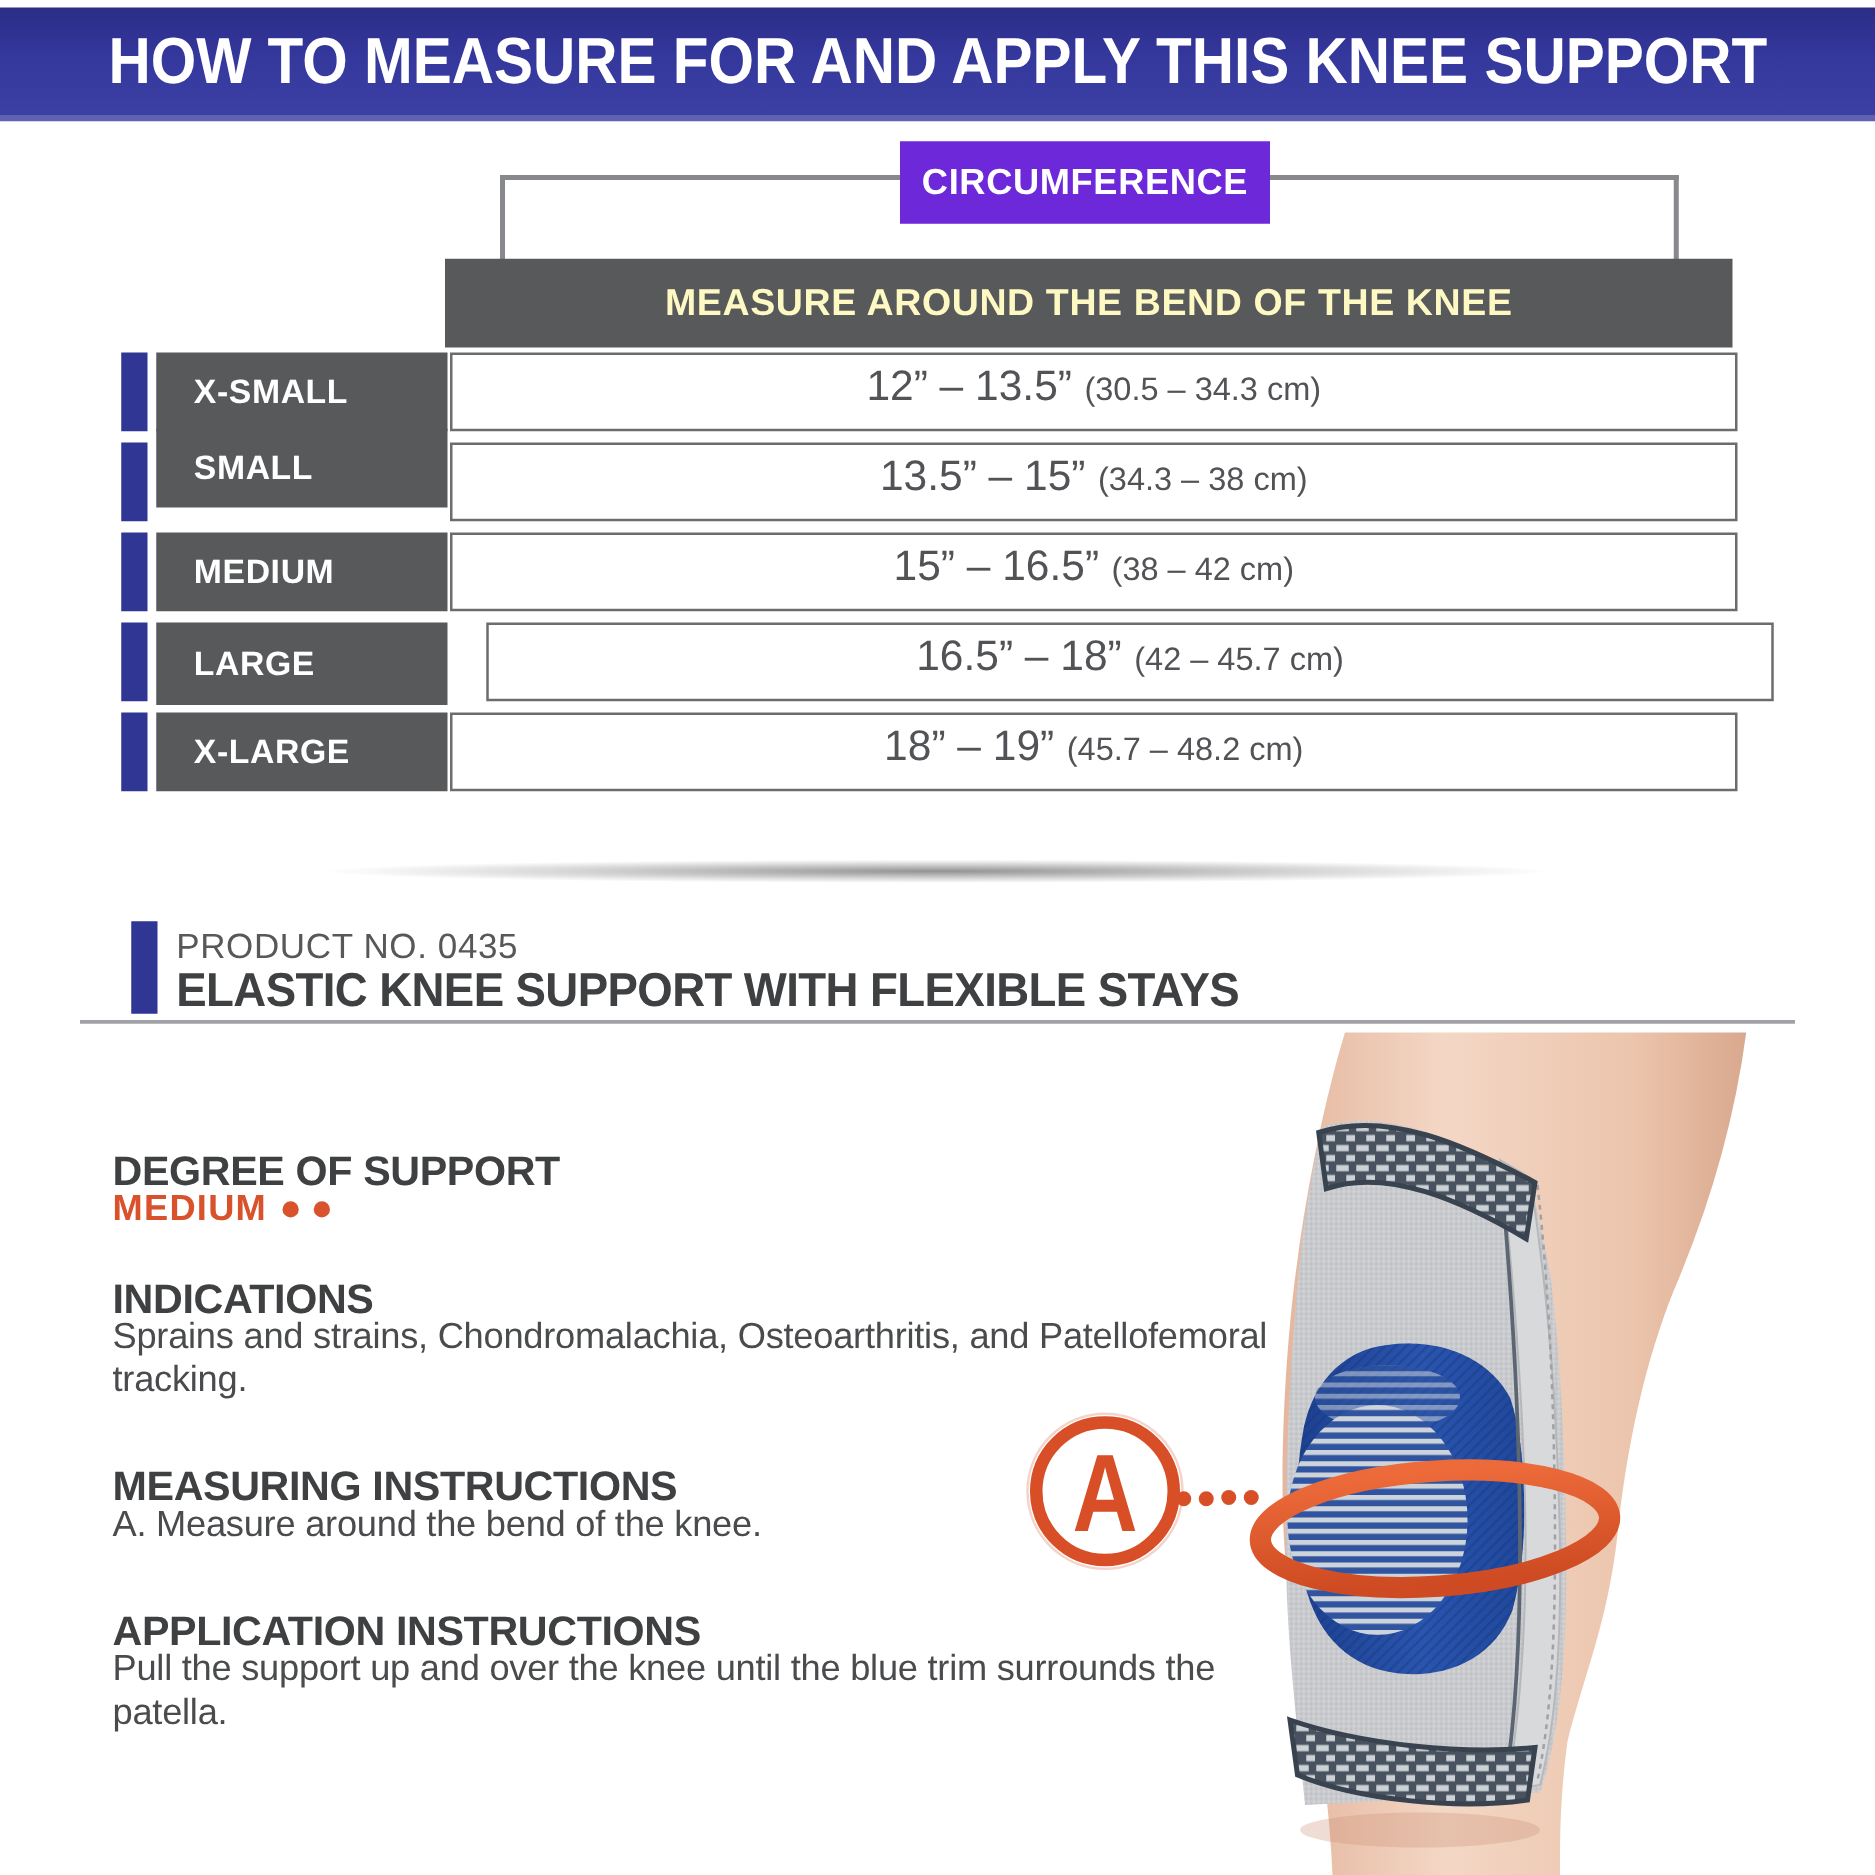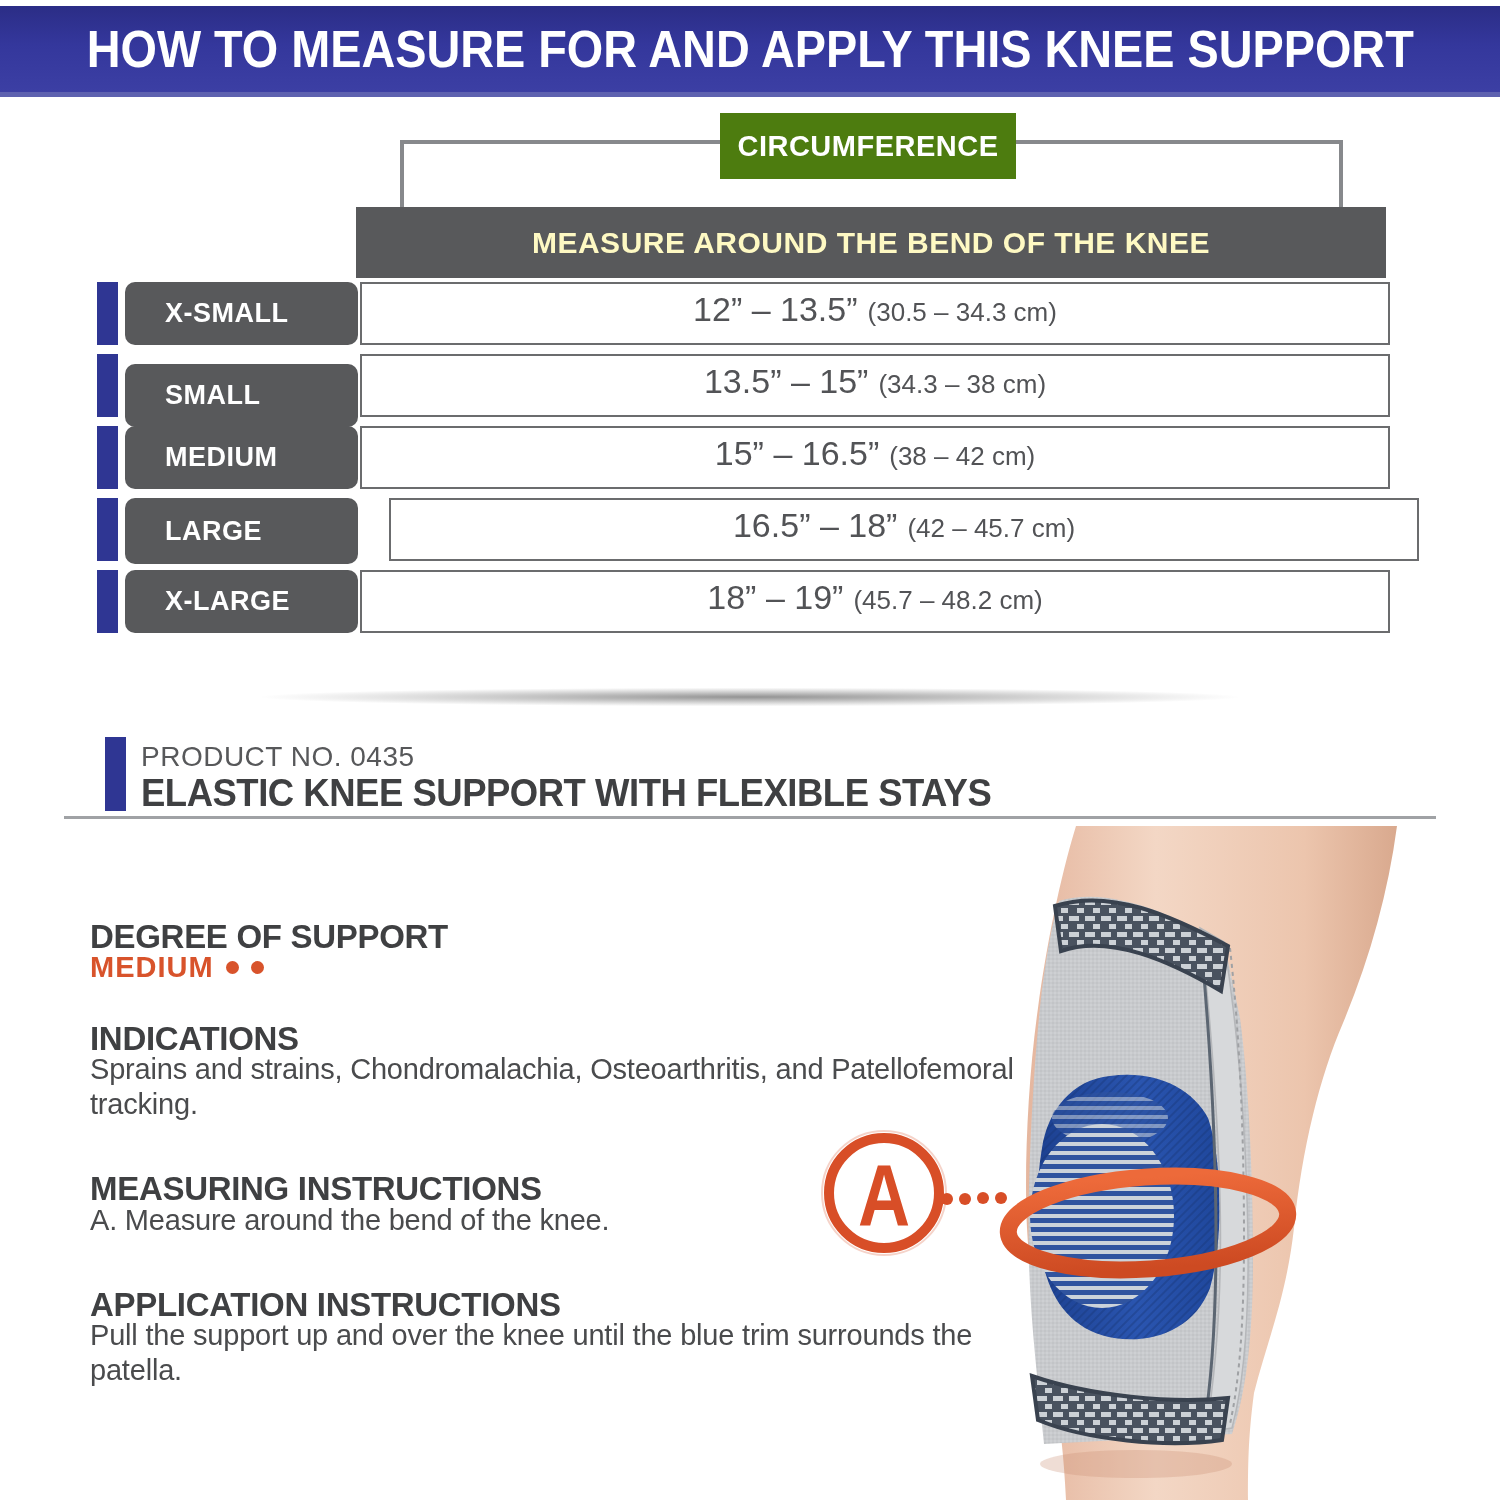--- a/index.html
+++ b/index.html
@@ -14,34 +14,34 @@
     background:linear-gradient(180deg,#2b2d86 0%,#34379c 45%,#3c3fa4 100%);
     border-bottom:5px solid #5e62b0;
     display:flex;align-items:center;justify-content:center;
   }
   .banner span{
     color:#fff;font-weight:700;font-size:52px;white-space:nowrap;
     transform:scaleX(.9);letter-spacing:0;
   }
   
   .circ-box{
-    left:720px;top:113px;width:296px;height:66px;background:#4d7c0f;
+    left:720px;top:113px;width:296px;height:66px;background:#6d28d9;
     display:flex;align-items:center;justify-content:center;
     color:#fff;font-size:29px;font-weight:700;letter-spacing:.5px;z-index:3;
   }
   .bracket{background:#87898c;z-index:1;}
   .measure-bar{
     left:356px;top:207px;width:1030px;height:71px;background:#58595b;
     display:flex;align-items:center;justify-content:center;
     color:#fef9c3;font-size:30px;font-weight:700;letter-spacing:.5px;z-index:2;
   }
   .row-accent{width:21px;background:#2f3693;}
   .row-label{
     width:233px;background:#58595b;color:#fff;font-size:27px;font-weight:700;
-    display:flex;align-items:center;padding-left:40px;box-sizing:border-box;letter-spacing:.5px;border-radius:10px;
+    display:flex;align-items:center;padding-left:30px;box-sizing:border-box;letter-spacing:.5px;
   }
   .row-value{
     width:1030px;background:#fff;border:2px solid #6b6c6e;box-sizing:border-box;
     display:flex;align-items:baseline;justify-content:center;gap:10px;
   }
   .row-value .in{font-size:34px;color:#525356;}
   .row-value .cm{font-size:26px;color:#525356;}
   .row-value .pad{padding-top:6px;}
   .table-shadow{
     left:68px;top:684px;width:1364px;height:26px;
@@ -87,21 +87,21 @@
   <div class="abs row-accent" style="left:97px;top:282px;height:63px;"></div>
   <div class="abs row-label" style="left:125px;top:282px;height:63px;">
       <span>X-SMALL</span>
     </div>
   <div class="abs row-value" style="left:360px;top:282px;height:63px;">
     <span class="in pad">12” – 13.5”</span>
     <span class="cm">(30.5 – 34.3 cm)</span>
   </div>
 
   <div class="abs row-accent" style="left:97px;top:354px;height:63px;"></div>
-  <div class="abs row-label" style="left:125px;top:364px;height:63px;">
+  <div class="abs row-label" style="left:125px;top:343px;height:63px;">
       <span>SMALL</span>
     </div>
   <div class="abs row-value" style="left:360px;top:354px;height:63px;">
     <span class="in pad">13.5” – 15”</span>
     <span class="cm">(34.3 – 38 cm)</span>
   </div>
 
   <div class="abs row-accent" style="left:97px;top:426px;height:63px;"></div>
   <div class="abs row-label" style="left:125px;top:426px;height:63px;">
       <span>MEDIUM</span>

